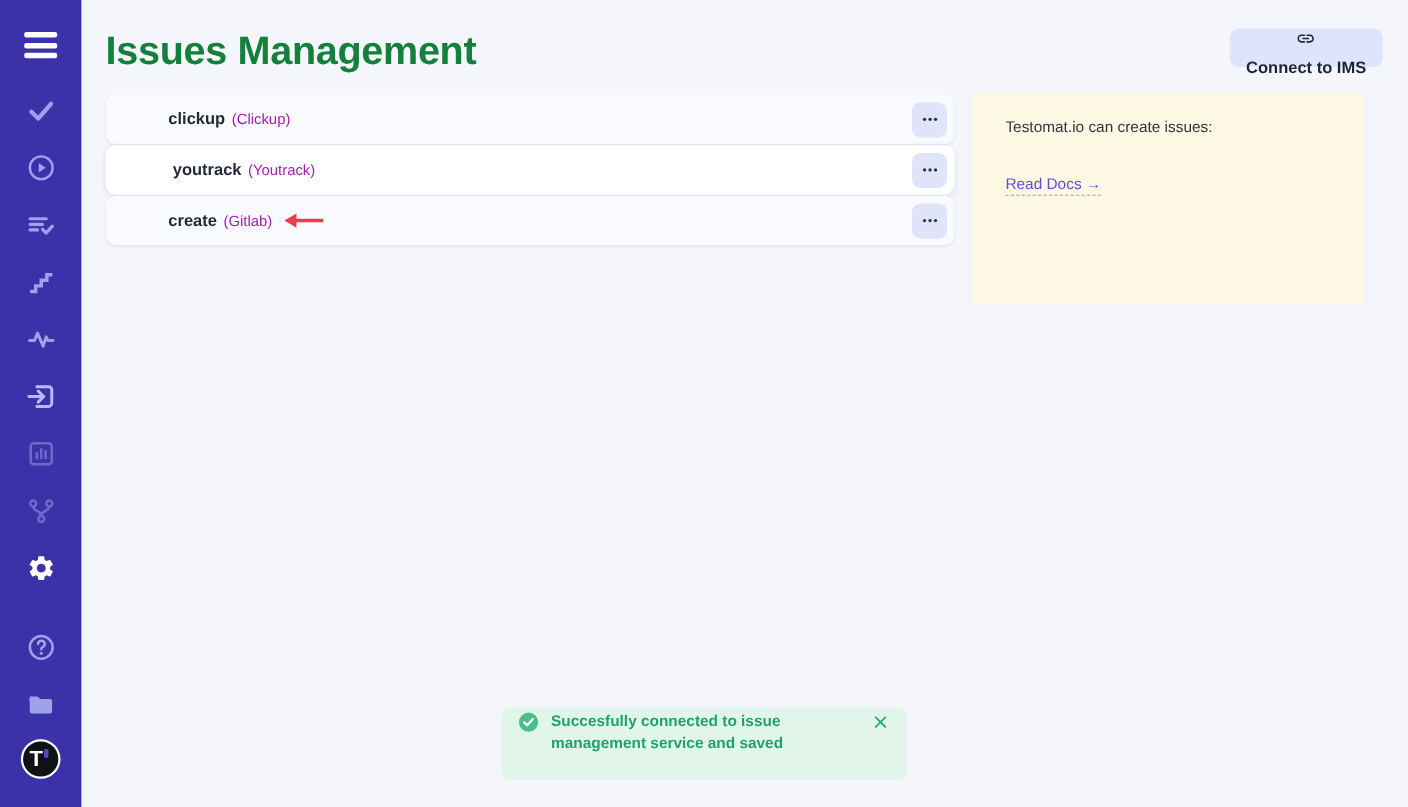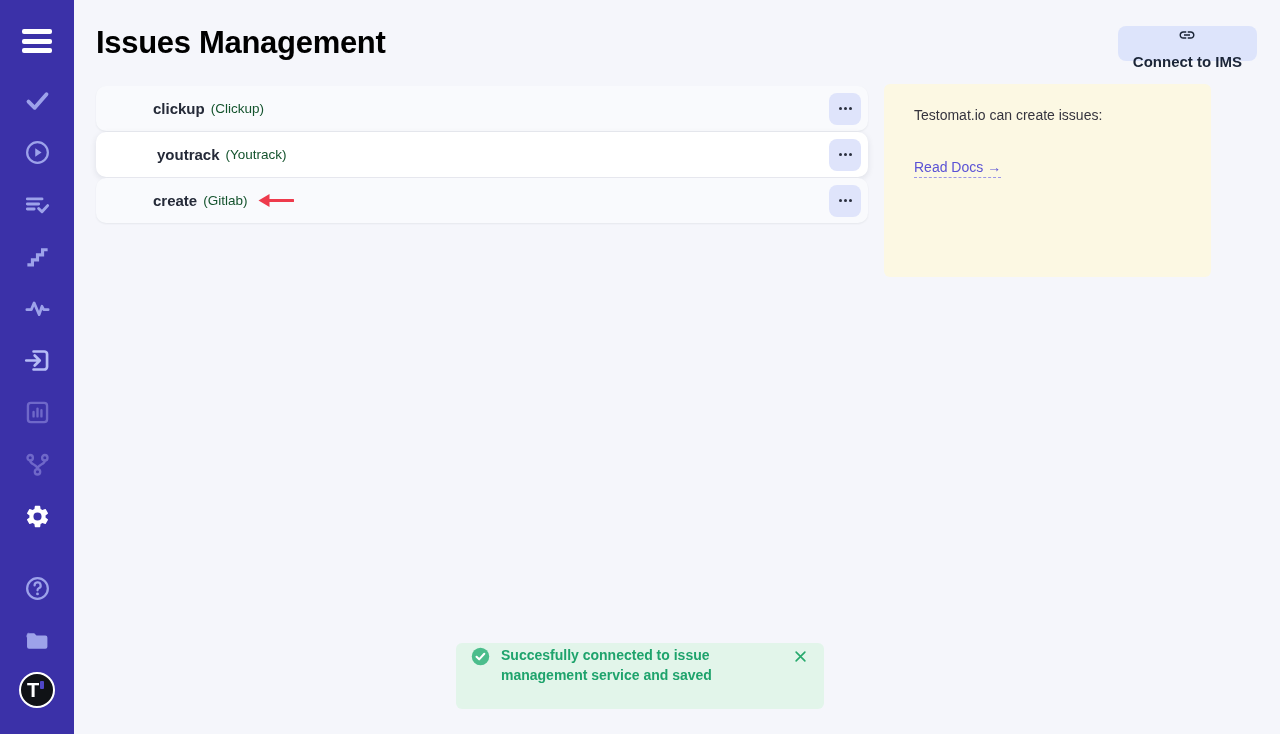--- a/index.html
+++ b/index.html
@@ -37,52 +37,52 @@
     background:#101216; border:2px solid #ffffff; border-radius:50%;
     display:flex; align-items:center; justify-content:center; cursor:pointer;
   }
   .logo-badge .t { color:#ffffff; font-size:20px; font-weight:bold; line-height:1; margin-left:-3px;}
   .logo-badge .tick { width:4px; height:8px; background:#4f46c8; margin:-10px 0 0 1px; border-radius:1px;}
 
   
   .main { position:absolute; left:74px; top:0; width:1206px; height:734px; }
   .page-title {
     position:absolute; left:22px; top:25px;
-    font-size:31px; font-weight:bold; color:#000000; letter-spacing:-0.3px;
+    font-size:36px; font-weight:bold; color:#15803d; letter-spacing:-0.3px;
   }
   .connect-btn {
     position:absolute; right:23px; top:26px; height:35px;
     background:#dde4fb; border:none; border-radius:8px;
     display:flex; align-items:center; gap:9px; padding:0 15px;
     font-family:"Liberation Sans", sans-serif;
     font-size:15px; font-weight:bold; color:#1b2537; cursor:pointer;flex-direction:column;
   }
   .connect-btn svg { width:18px; height:18px; color:#1b2537; }
 
   
   .ims-list { position:absolute; left:22px; top:86px; width:772px; }
   .ims-row {
     height:45px; margin-bottom:1px; border-radius:10px;
     background:#f9fafd; box-shadow:0 1px 2px rgba(27,37,55,0.07);
     display:flex; align-items:center; padding:0 7px 0 28px; cursor:pointer;
   }
   .ims-row.elevated { background:#ffffff; box-shadow:0 2px 6px rgba(27,37,55,0.10);padding-left:32px; }
   .ims-name { font-size:15px; font-weight:bold; color:#252a38;margin-left:29px; }
-  .ims-type { font-size:13.5px; color:#14532d; margin-left:6px; }
+  .ims-type { font-size:13.5px; color:#a21caf; margin-left:6px; }
   .red-arrow { margin-left:9px; display:flex; align-items:center; }
   .ims-spacer { flex:1; }
   .menu-btn {
     width:32px; height:32px; border:none; border-radius:8px; background:#dfe4fb;
     display:flex; align-items:center; justify-content:center; gap:2px; cursor:pointer;
   }
   .menu-btn i { width:3px; height:3px; background:#2a2f3e; border-radius:50%; }
 
   
   .info-box {
-    position:absolute; left:810px; top:84px; width:327px; height:193px;
+    position:absolute; left:810px; top:84px; width:356px; height:193px;
     background:#fcf8e3; border-radius:6px; padding:23px 30px;
     color:#35343e; font-size:14px;
   }
   .info-title { font-weight:bold; font-weight:600; margin-bottom:22px; font-weight:500;}
   .info-box ul { list-style:none; }
   .info-box li { margin-bottom:12px; padding-left:16px; position:relative; }
   .info-box li::before { content:"•"; position:absolute; left:2px; top:0; color:#35343e; }
   .read-docs {
     display:inline-block; margin-top:14px; color:#5a52d5; text-decoration:none;
     border-bottom:1.5px dashed #9c96e8; padding-bottom:2px; cursor:pointer;

